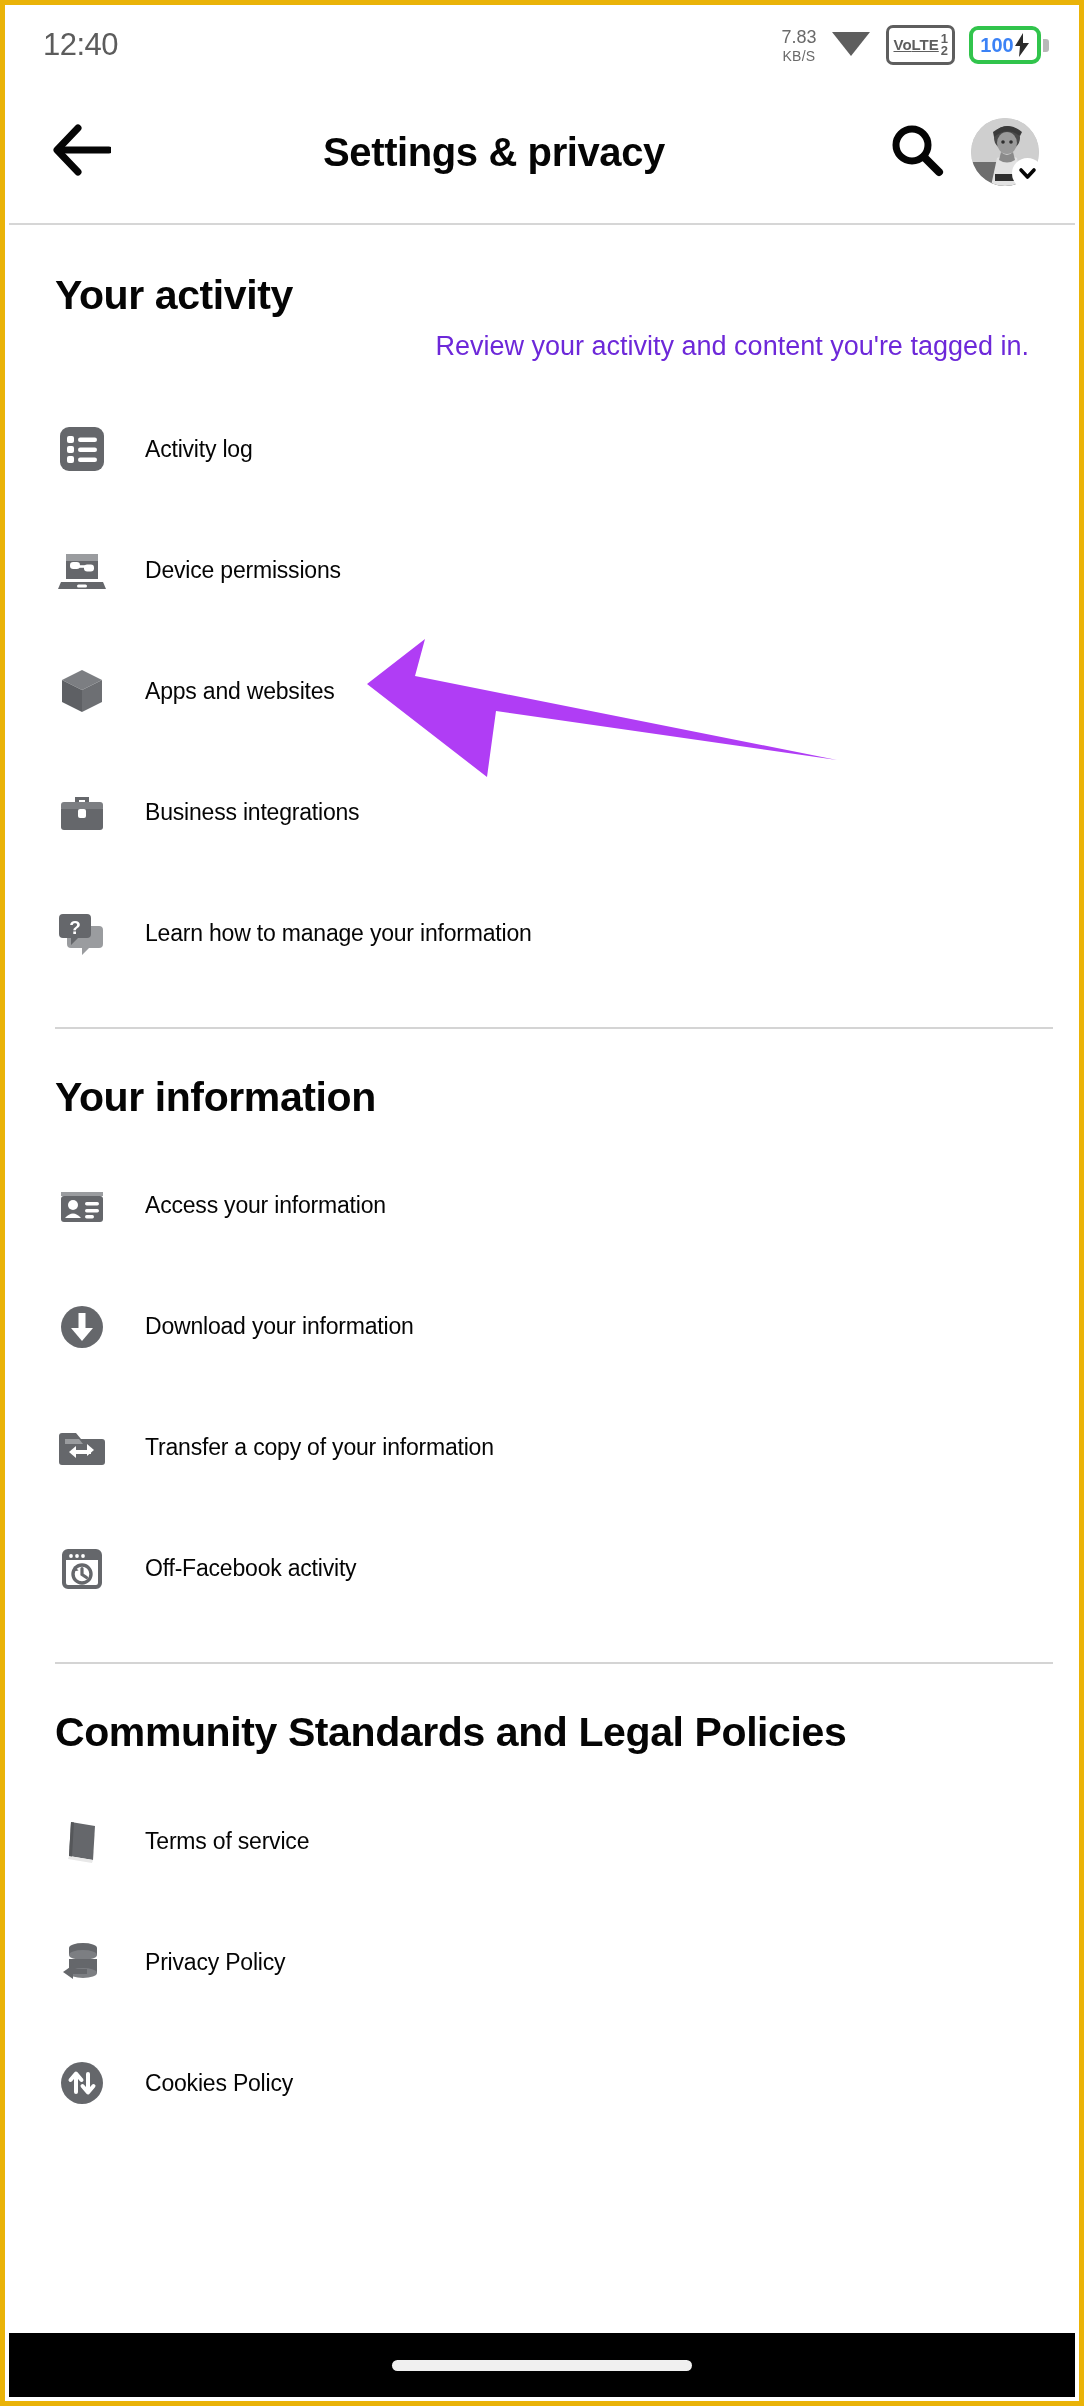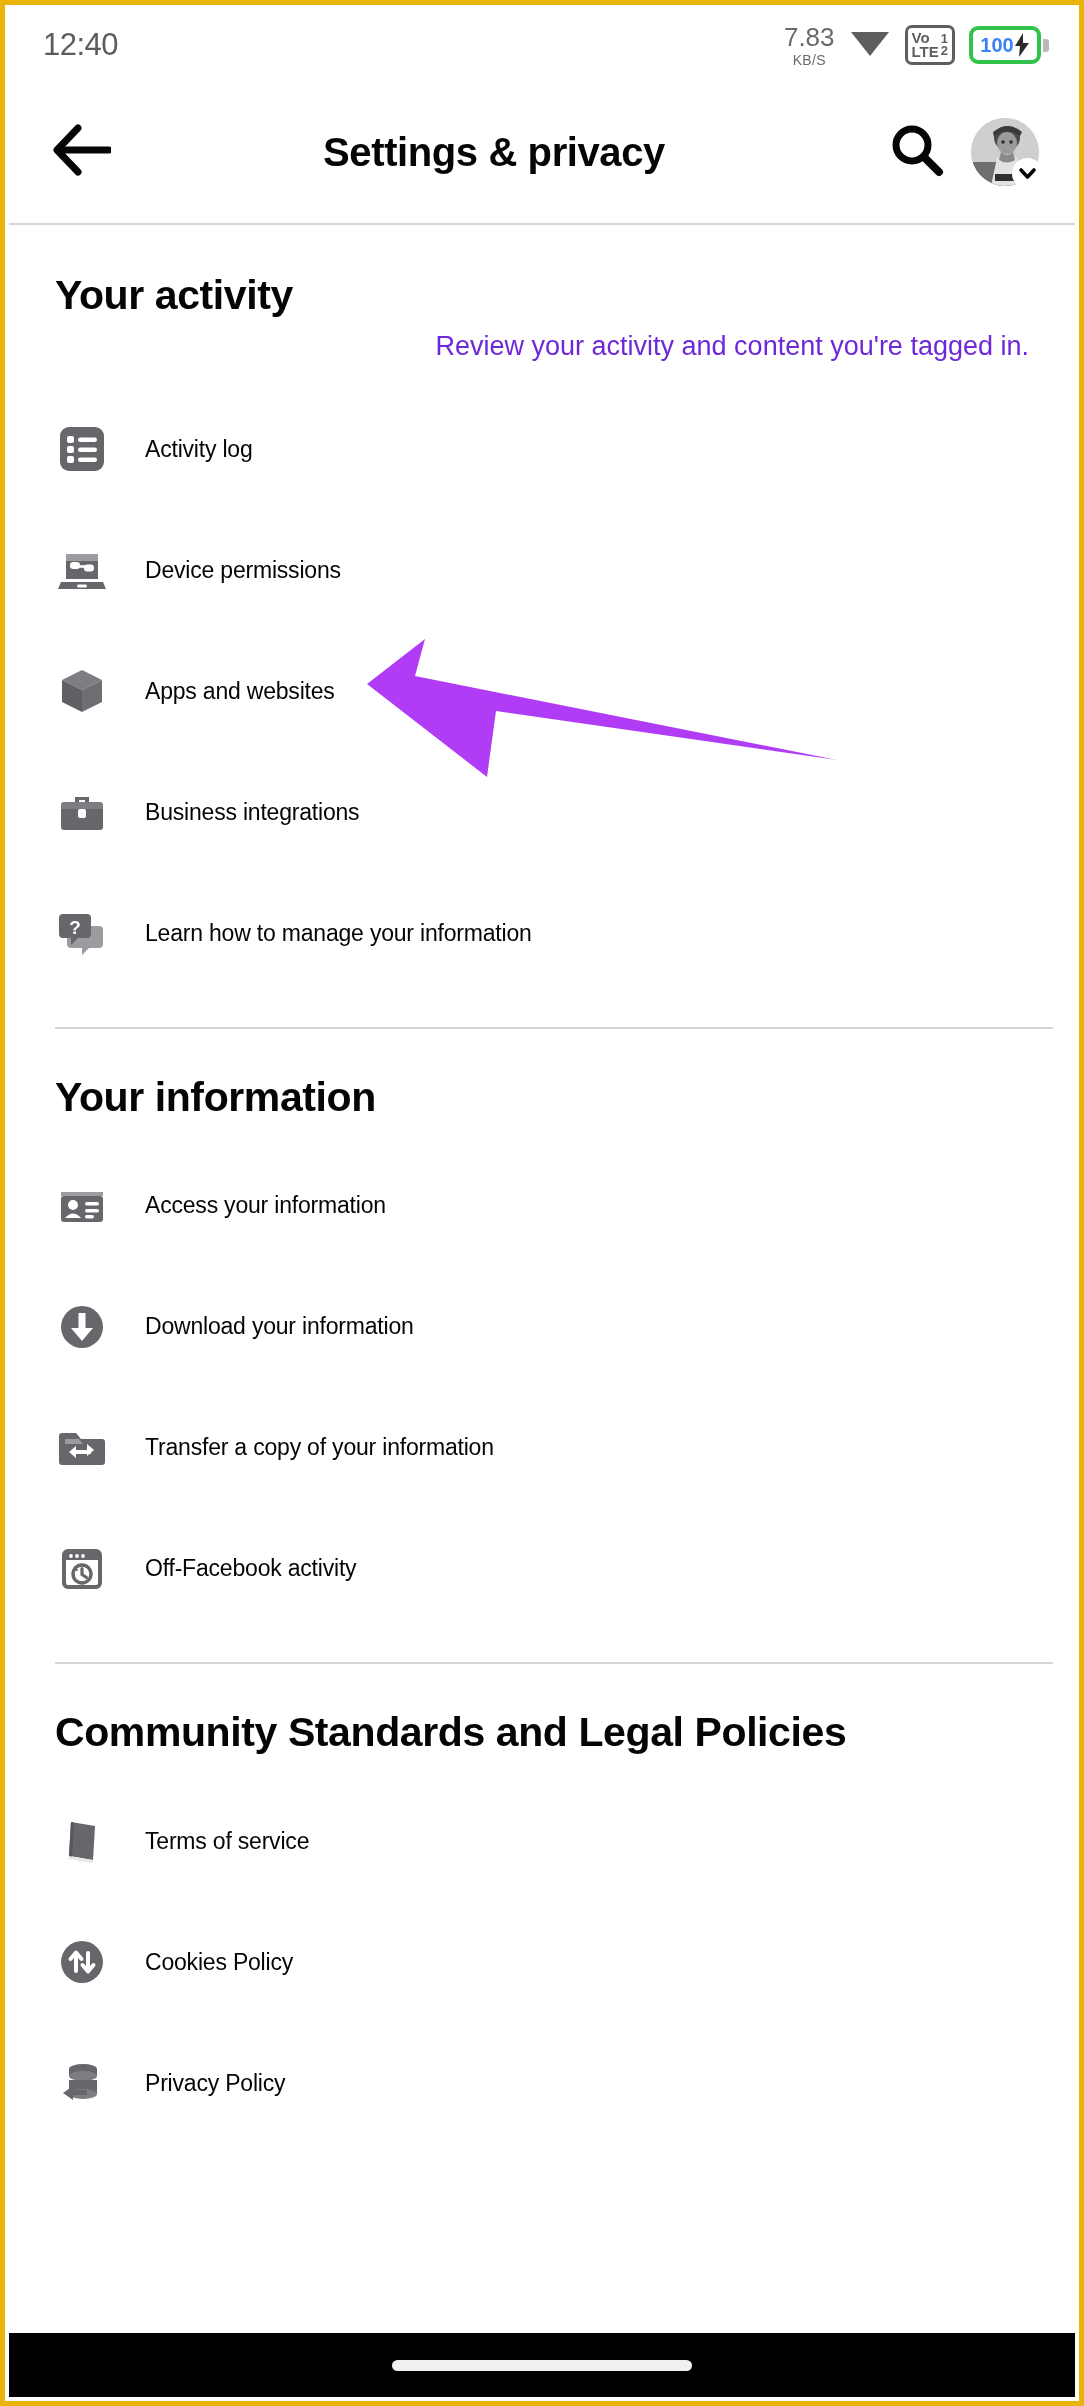--- a/index.html
+++ b/index.html
@@ -28,29 +28,29 @@
     background:#ffffff;
   }
   #clock {
     font-size:31px; color:#5c5c5c; letter-spacing:-0.5px;
     font-family:"Liberation Sans", sans-serif;
   }
   #status-right {
     margin-left:auto; display:flex; align-items:center; gap:14px;
   }
   .net-speed { display:flex; flex-direction:column; align-items:center; line-height:1; }
-  .net-speed .val { font-size:26px; color:#6a6a6a; }
+  .net-speed .val { font-size:18px; color:#6a6a6a; }
   .net-speed .unit { font-size:14px; color:#6a6a6a; margin-top:3px; letter-spacing:0.3px; }
 
   .volte-box {
     border:3px solid #5e5e5e; border-radius:7px;
     padding:2px 4px; display:flex; align-items:center; gap:2px;
     height:40px;
   }
-  .volte-left { display:flex; flex-direction:column; line-height:0.95; font-weight:bold; color:#5e5e5e; font-size:15px; }
+  .volte-left { display:flex; line-height:0.95; font-weight:bold; color:#5e5e5e; font-size:15px;text-decoration:underline; }
   .volte-right { display:flex; flex-direction:column; line-height:0.95; color:#5e5e5e; font-size:13px; font-weight:bold; }
 
   .battery-wrap { display:flex; align-items:center; }
   .battery {
     border:4px solid #31c44c; border-radius:9px;
     height:38px; min-width:72px;
     display:flex; align-items:center; justify-content:center;
     gap:0px; padding:0 4px;
     font-size:20px; font-weight:bold; color:#3b82f6;
   }
@@ -410,47 +410,47 @@
               <path d="M12 40 L36 44 L35 47 L11 43 Z" fill="#e8e8e8"></path>
               <path d="M12 40 L14 6 L17 6.5 L15 40.5 Z" fill="#55575a"></path>
             </svg>
           </span>
           <span class="row-label">Terms of service</span>
         </div>
 
         <div class="row">
           <span class="row-icon">
             <svg width="50" height="50" viewBox="0 0 50 50">
-              <circle cx="25" cy="25" r="21" fill="#65676b"></circle>
-              <path d="M19 34 V18" stroke="#fff" stroke-width="4" stroke-linecap="round"></path>
-              <path d="M13.5 22 L19 15.5 L24.5 22" fill="none" stroke="#fff" stroke-width="4" stroke-linecap="round" stroke-linejoin="round"></path>
-              <path d="M31 16 V32" stroke="#fff" stroke-width="4" stroke-linecap="round"></path>
-              <path d="M25.5 28 L31 34.5 L36.5 28" fill="none" stroke="#fff" stroke-width="4" stroke-linecap="round" stroke-linejoin="round"></path>
-            </svg>
-          </span>
-          <span class="row-label">Cookies Policy</span>
-        </div>
-
-        <div class="row">
-          <span class="row-icon">
-            <svg width="50" height="50" viewBox="0 0 50 50">
               <ellipse cx="26" cy="11" rx="14" ry="5" fill="#65676b"></ellipse>
               <rect x="12" y="11" width="28" height="7" fill="#65676b"></rect>
               <ellipse cx="26" cy="18" rx="14" ry="5" fill="#7c7e82"></ellipse>
               <path d="M12 22 h28 v8 a14 5 0 0 1 -28 0 z" fill="#65676b"></path>
               <path d="M40 30 v4 a14 5 0 0 1 -28 0 v-4" fill="#65676b"></path>
               <rect x="12" y="30" width="28" height="6" fill="#65676b"></rect>
               <ellipse cx="26" cy="36" rx="14" ry="5" fill="#7c7e82"></ellipse>
               <path d="M30 32 h-16 v5 h16 z" fill="#65676b"></path>
               <path d="M16 28 L6 35 L16 42 Z" fill="#65676b"></path>
             </svg>
           </span>
           <span class="row-label">Privacy Policy</span>
         </div>
 
+        <div class="row">
+          <span class="row-icon">
+            <svg width="50" height="50" viewBox="0 0 50 50">
+              <circle cx="25" cy="25" r="21" fill="#65676b"></circle>
+              <path d="M19 34 V18" stroke="#fff" stroke-width="4" stroke-linecap="round"></path>
+              <path d="M13.5 22 L19 15.5 L24.5 22" fill="none" stroke="#fff" stroke-width="4" stroke-linecap="round" stroke-linejoin="round"></path>
+              <path d="M31 16 V32" stroke="#fff" stroke-width="4" stroke-linecap="round"></path>
+              <path d="M25.5 28 L31 34.5 L36.5 28" fill="none" stroke="#fff" stroke-width="4" stroke-linecap="round" stroke-linejoin="round"></path>
+            </svg>
+          </span>
+          <span class="row-label">Cookies Policy</span>
+        </div>
+
       </div>
     </div>
 
     <div id="arrow-annotation">
       <svg width="500" height="150" viewBox="0 0 500 150">
         <path d="M10 52 L68 7 L58 44 L480 128 L139 79 L130 145 Z" fill="#b03df5"></path>
       </svg>
     </div>
 
   </div>

